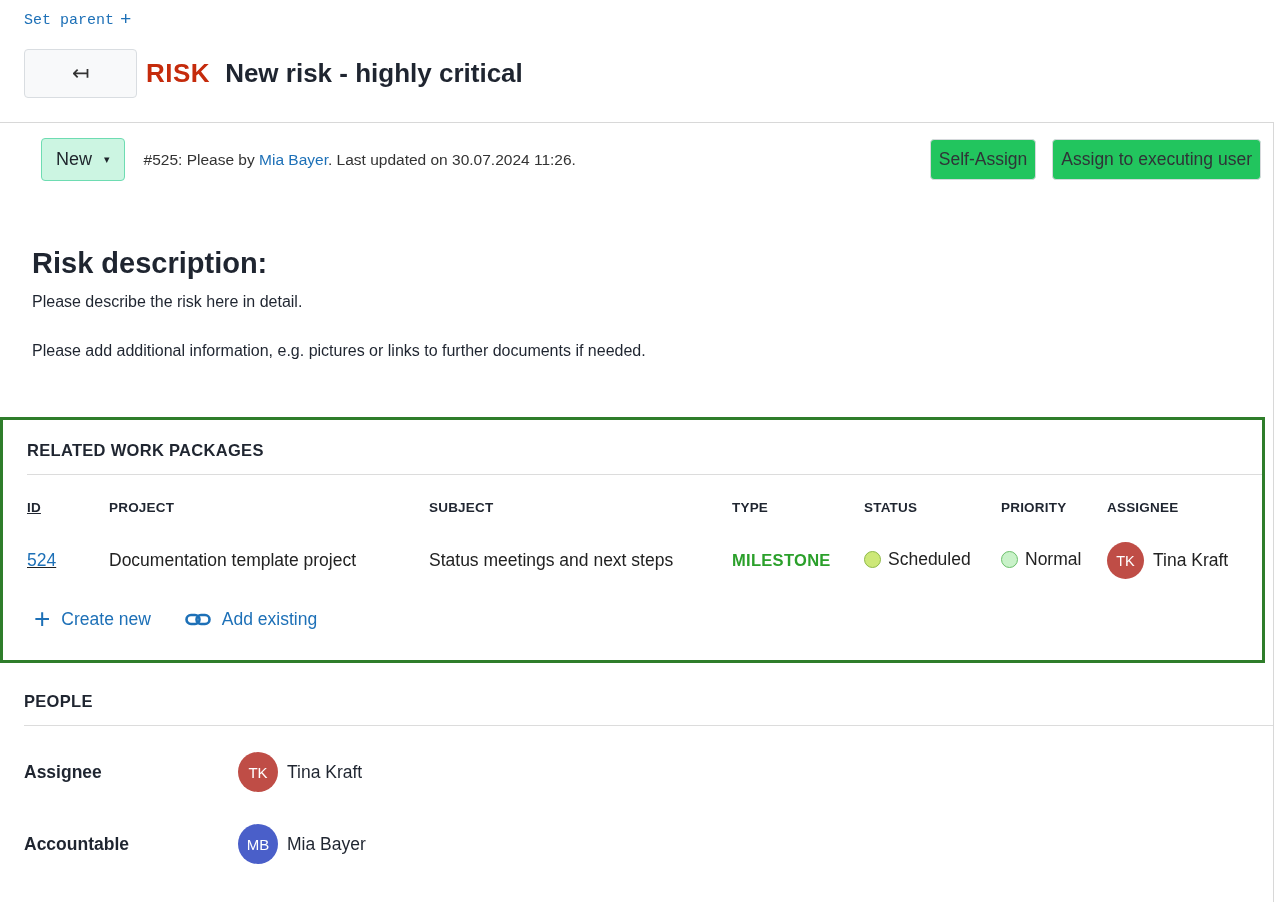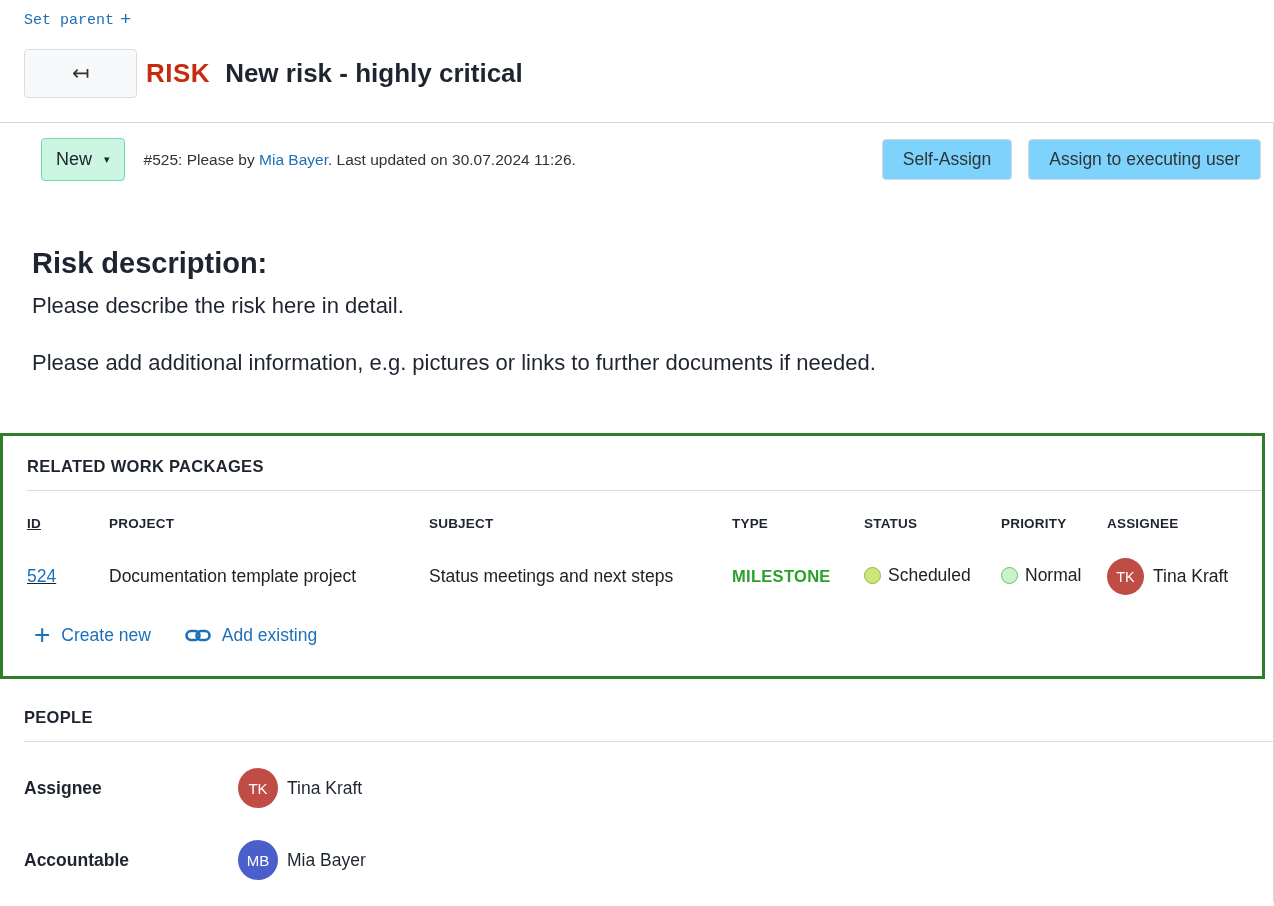--- a/index.html
+++ b/index.html
@@ -27,30 +27,30 @@
 
   
   .status-row { display: flex; align-items: center; padding: 15px 12px 0 24px; margin-left: 17px; }
   .status-btn { display: inline-flex; align-items: center; gap: 12px; background: #ccf5e2;
     border: 1px solid #6edcb2; border-radius: 4px; padding: 10px 14px; font-size: 18px;
     color: #1d242b; cursor: pointer; font-family: "Liberation Sans", sans-serif; }
   .status-btn .caret { font-size: 11px; color: #1d242b; }
   .meta { margin-left: 19px; font-size: 15.5px; color: #333; }
   .meta a { color: #1d70b7; text-decoration: none; cursor: pointer; }
   .status-spacer { flex: 1; }
-  .ghost-btn { background: #7dd3fc; border: 1px solid #d6d9dc; border-radius: 4px;
-    padding: 9px 20px; font-size: 17.5px; color: #2f3437; cursor: pointer; white-space: nowrap;
+  .ghost-btn { background: #22c55e; border: 1px solid #d6d9dc; border-radius: 4px;
+    padding: 9px 8px; font-size: 17.5px; color: #2f3437; cursor: pointer; white-space: nowrap;
     font-family: "Liberation Sans", sans-serif; }
   .ghost-btn + .ghost-btn { margin-left: 16px; }
   .status-row .ghost-btn:last-child { margin-right: 0; }
 
   
   .description { padding: 0 32px; margin-top: 66px; }
   .description h2 { font-size: 29px; font-weight: 700; color: #1f2530; }
-  .description p { font-size: 22px; color: #1f2530; margin-top: 13px; }
+  .description p { font-size: 16px; color: #1f2530; margin-top: 13px; }
   .description p + p { margin-top: 31px; }
 
   
   .related-box { margin: 57px 8px 0 0; border: 3px solid #2e7d2a; padding: 21px 0 30px 0; }
   .section-heading { font-size: 16.5px; font-weight: 700; color: #1f2530; letter-spacing: 0.3px;
     padding: 0 24px; }
   .section-divider { border: none; border-top: 1px solid #dcdcdc; margin: 14px 0 0 24px; }
 
   .rwp-table { padding: 0 24px; }
   .rwp-header { display: flex; margin-top: 25px; font-size: 13.5px; font-weight: 700;

